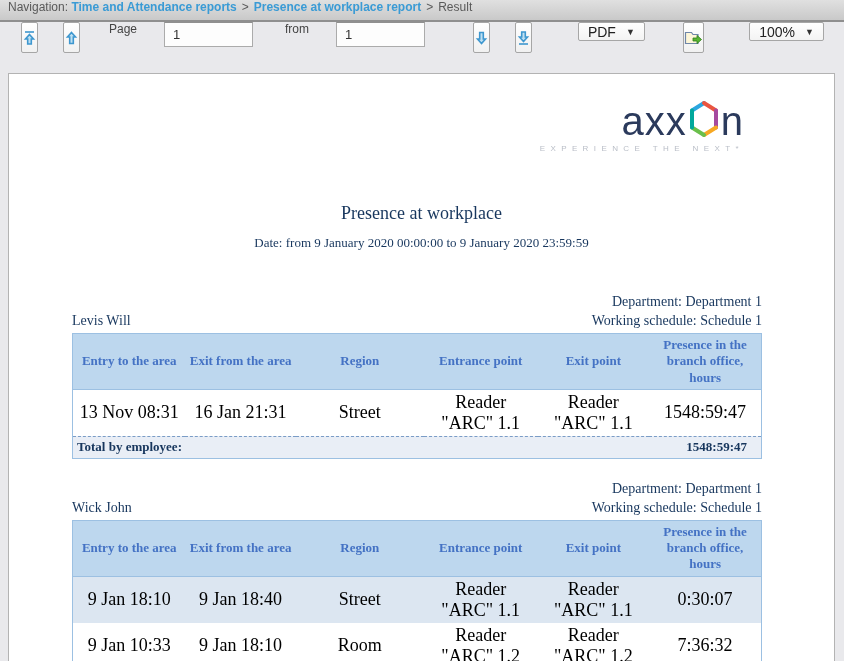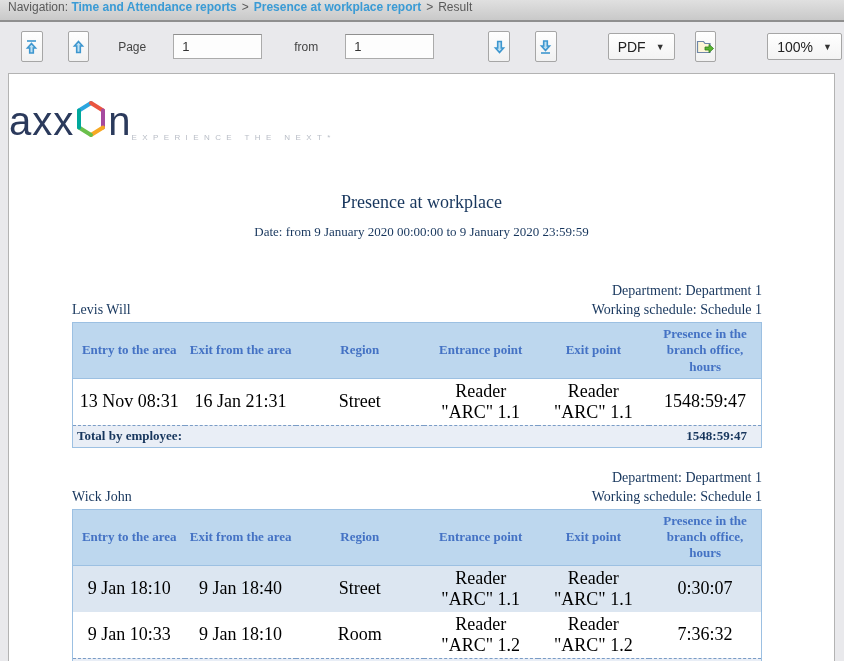--- a/index.html
+++ b/index.html
@@ -12,54 +12,54 @@
   .navbar {
     height:22px; display:flex; padding-left:8px;
     background:linear-gradient(#e0e0e0,#c9c9c9);
     border-bottom:2px solid #8f8f8f;
     font-size:12px; color:#5a5a5a; white-space:pre;
   }
   .navbar a { color:#3a9bd5; font-weight:bold; text-decoration:none; cursor:pointer; }
   .navbar .sep { color:#5a5a5a; padding:0 5px; }
   
   .toolbar {
-    height:49px; display:flex; align-items:center; padding-left:21px;
+    height:49px; display:flex; padding-left:21px;
     background:#e9e9ec; font-size:12px; color:#333;gap:18px;
   }
   .tb-btn {
     width:31px; height:31px; margin-right:7px;
     background:linear-gradient(#ffffff,#f1f1f1);
     border:1px solid #a6a6a6; border-radius:2px;
     display:flex; align-items:center; justify-content:center; cursor:pointer;
   }
   .tb-btn svg { display:block; }
   .tb-label { margin:0 9px 0 4px; color:#444; }
   .tb-input {
     width:89px; height:25px; margin-right:10px; padding:2px 8px;
     border:1px solid #ababab; border-top-color:#8f8f8f;
     background:#fdfdfd; font-size:13px; color:#333;
     font-family:"Liberation Sans", sans-serif;
   }
   .tb-select {
-    height:27px; margin-right:2px; padding:4px 9px;
+    height:19px; margin-right:20px; padding:4px 9px;
     background:linear-gradient(#ffffff,#f3f3f3);
     border:1px solid #a6a6a6; border-radius:2px;
     display:flex; align-items:center; gap:10px;
     font-size:14px; color:#222; cursor:pointer;
   }
   .tb-select .caret { font-size:9px; color:#333; }
   .gap { width:12px; }
   
   .panel {
     position:absolute; left:8px; top:73px; width:827px; height:640px;
     background:#ffffff; border:1px solid #b3b3b3;
     font-family:"Liberation Serif", serif;
   }
   
-  .logo-wrap { margin:26px 90px 0 0; display:flex; flex-direction:row; align-items:flex-end; }
+  .logo-wrap { margin:26px 90px 0 0; display:flex; flex-direction:column; align-items:flex-end; }
   .logo-line { display:flex; align-items:center; font-family:"Liberation Sans", sans-serif; }
   .logo-axx, .logo-n { font-size:40px; color:#2b3a5c; letter-spacing:1px; line-height:1; }
   .logo-hex { margin:0 1px; }
   .logo-soft { font-size:38px; color:#9ba3b2; letter-spacing:3px; line-height:1; }
   .logo-tagline {
     margin-top:2px; font-family:"Liberation Sans", sans-serif;
     font-size:8px; letter-spacing:5.4px; color:#b9bec7; white-space:pre;
   }
   
   .rep-title { margin-top:50px; text-align:center; font-size:18px; color:#17365d; }

